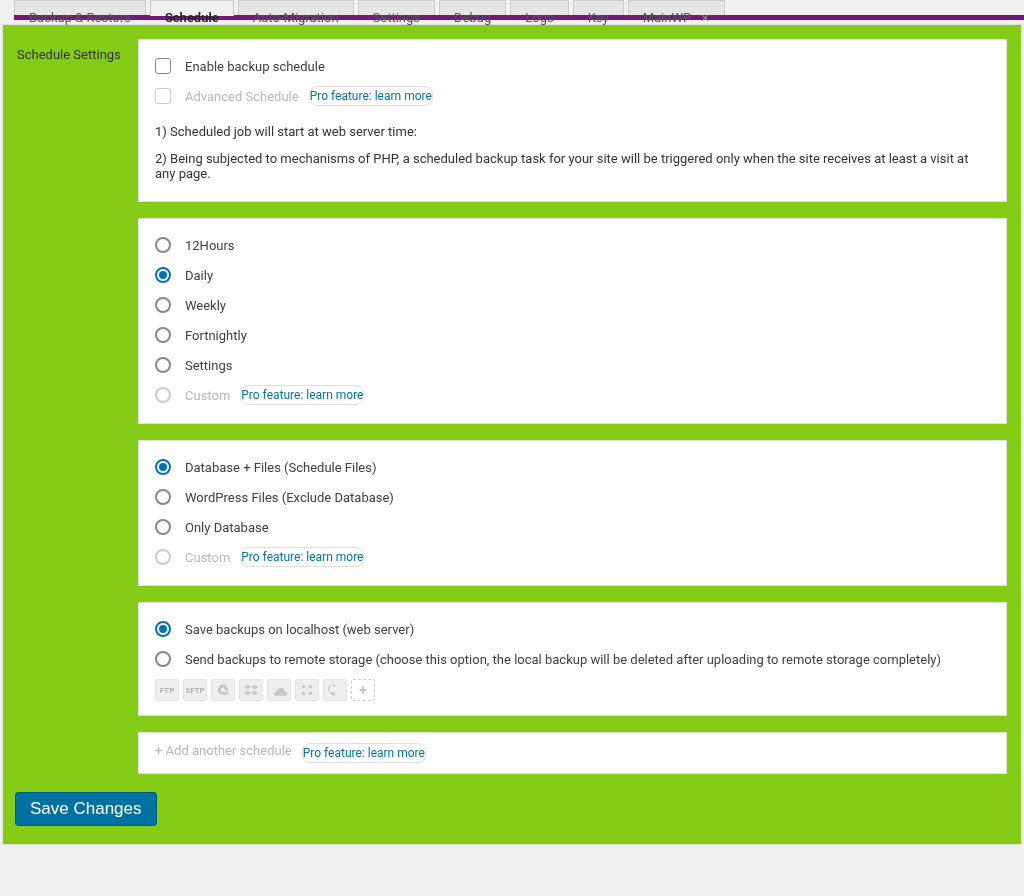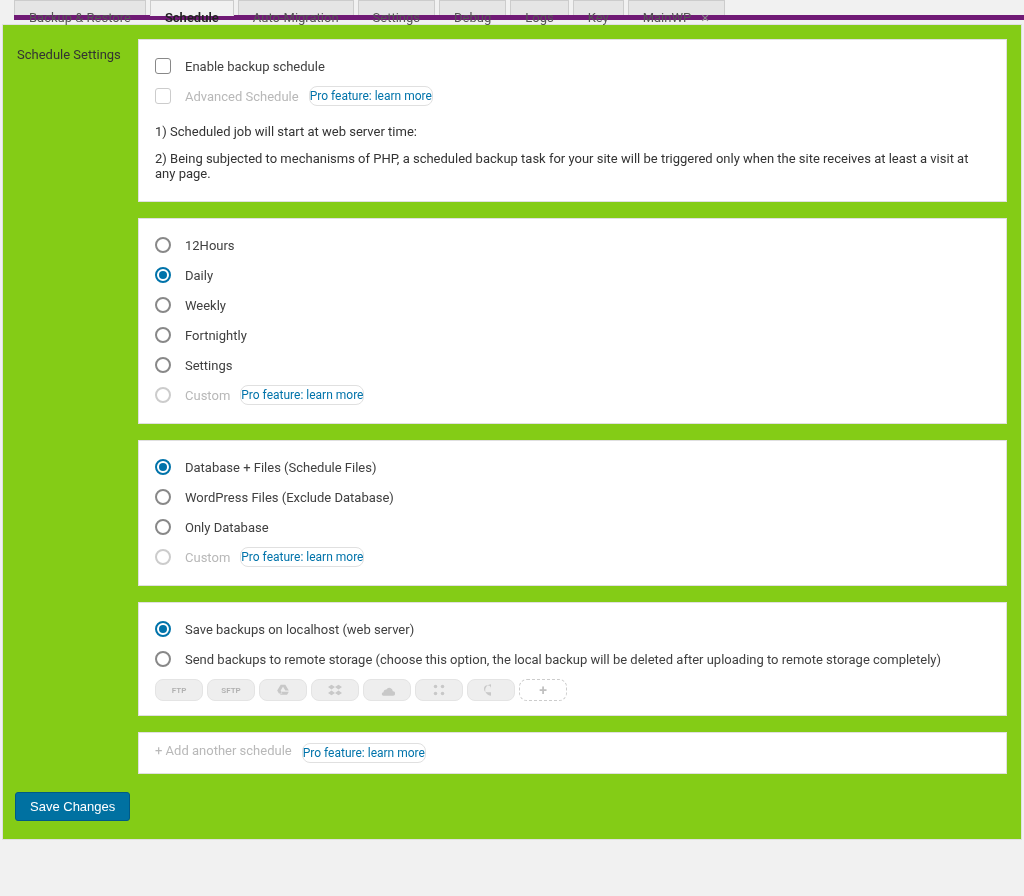--- a/index.html
+++ b/index.html
@@ -119,24 +119,24 @@
     cursor: pointer;
   }
   .notes { margin-top: 8px; }
   .note-line { color: #333; padding: 6px 0 6px 0; }
   .storage-icons {
     display: flex;
     gap: 4px;
     padding: 6px 0 0 0;
   }
   .sicon {
-    width: 48px; height: 22px;
+    width: 24px; height: 22px;
     background: #eee;
     border: 1px solid #e4e4e4;
-    border-radius: 8px;
+    border-radius: 2px;
     display: inline-flex;
     align-items: center;
     justify-content: center;
     font-size: 8px;
     color: #b0b0b0;
     font-weight: 600;
   }
   .sicon svg { width: 16px; height: 14px; fill: #c8c8c8; }
   .sicon.plus {
     border: 1px dashed #ccc;
@@ -156,21 +156,21 @@
   .add-schedule-box .plus-label { color: #b8b8b8; }
   .footer-bar {
     padding: 18px 12px 18px 12px;
   }
   .save-btn {
     background: #0071a1;
     color: #fff;
     border: 1px solid #005a87;
     padding: 6px 14px;
     border-radius: 3px;
-    font-size: 13px;
+    font-size: 17px;
     cursor: pointer;
   }
 </style>
 </head>
 <body>
 
 <div class="page">
 
   <div class="tabs">
     <div class="tab">Backup &amp; Restore</div>

